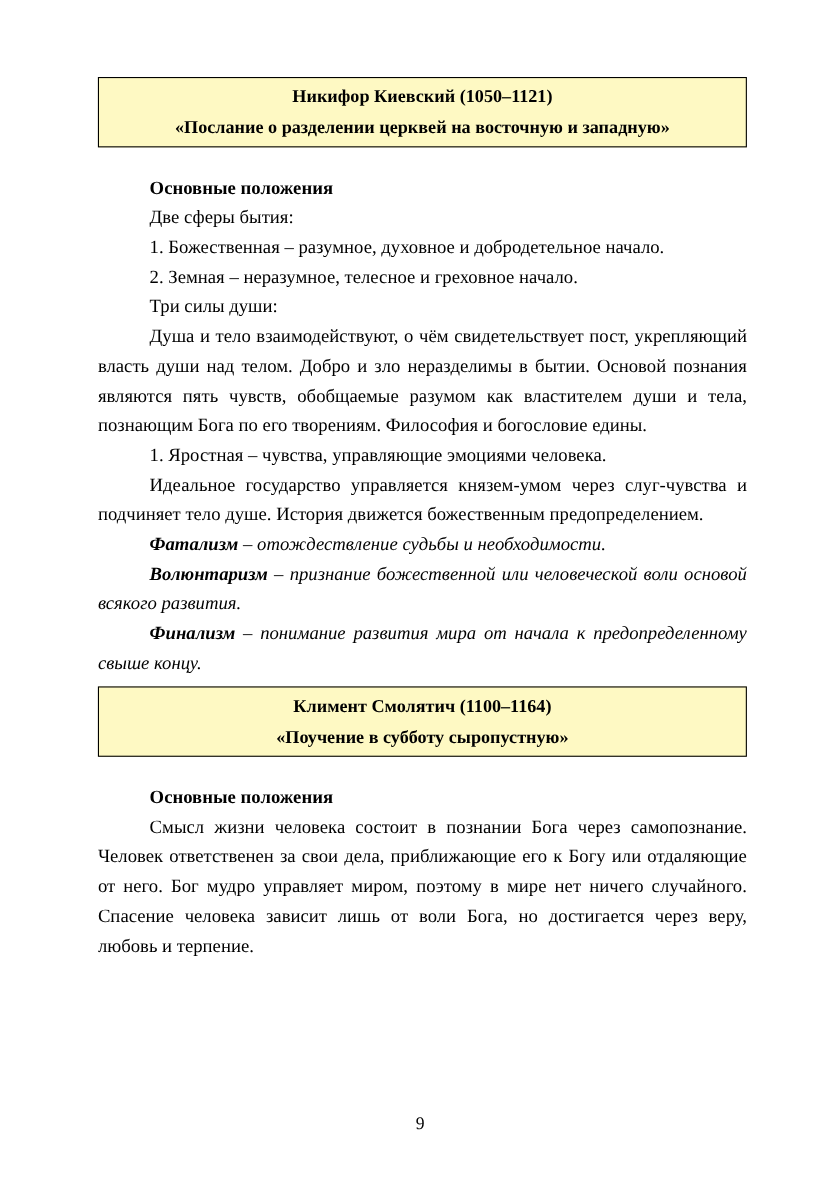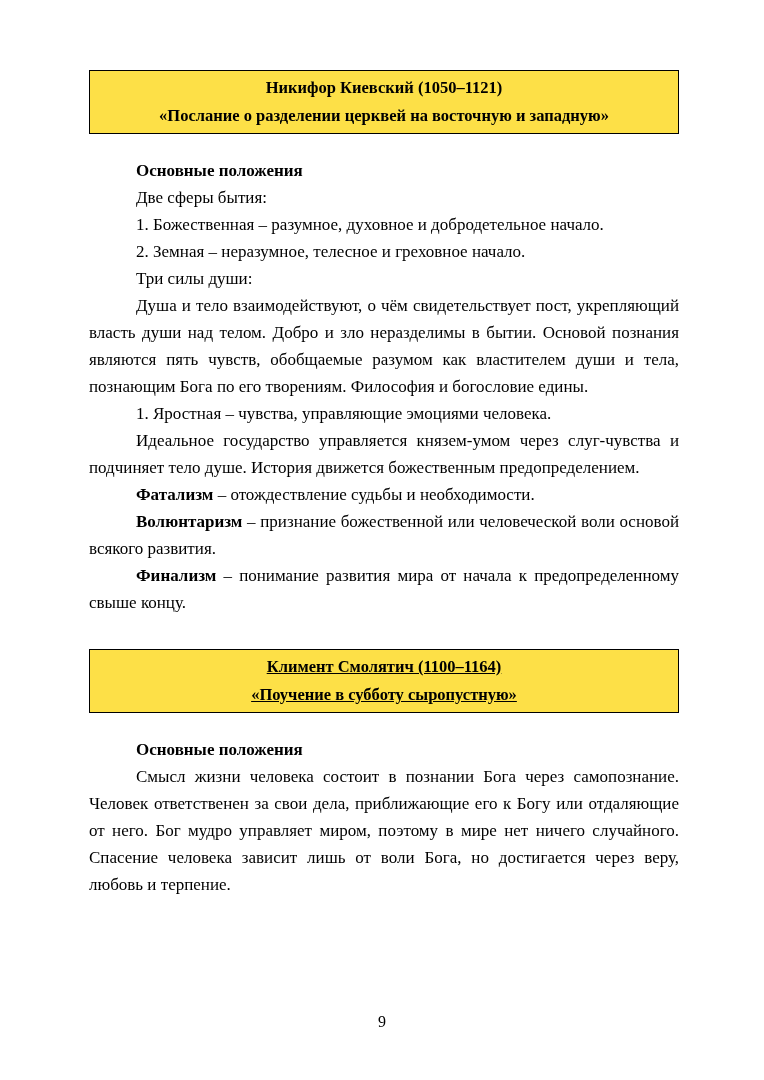--- a/index.html
+++ b/index.html
@@ -13,41 +13,41 @@
     overflow: hidden;
   }
   .sheet {
     position: absolute;
     left: 89px;
     top: 70px;
     width: 590px;
   }
   .header-box {
     border: 1px solid #000000;
-    background: #fde047;
+    background: #fef9c3;
     text-align: center;
     font-weight: bold;
     font-size: 16.5px;
     line-height: 28px;
     padding: 3px 10px;
   }
   .content {
     margin-top: 23px;
     font-size: 17px;
     line-height: 27px;
     text-align: justify;
   }
   .content p {
     text-indent: 47px;
     margin: 0;
   }
   .heading { font-weight: bold; }
-  .definition { }
+  .definition { font-style: italic; }
   .definition .term { font-weight: bold; }
-  .section2-box { margin-top: 33px; text-decoration: underline; }
+  .section2-box { margin-top: 8px; }
   .page-number {
     position: absolute;
     left: 0;
     top: 1012px;
     width: 764px;
     text-align: center;
     font-size: 16px;
     line-height: 20px;
   }
 </style>

